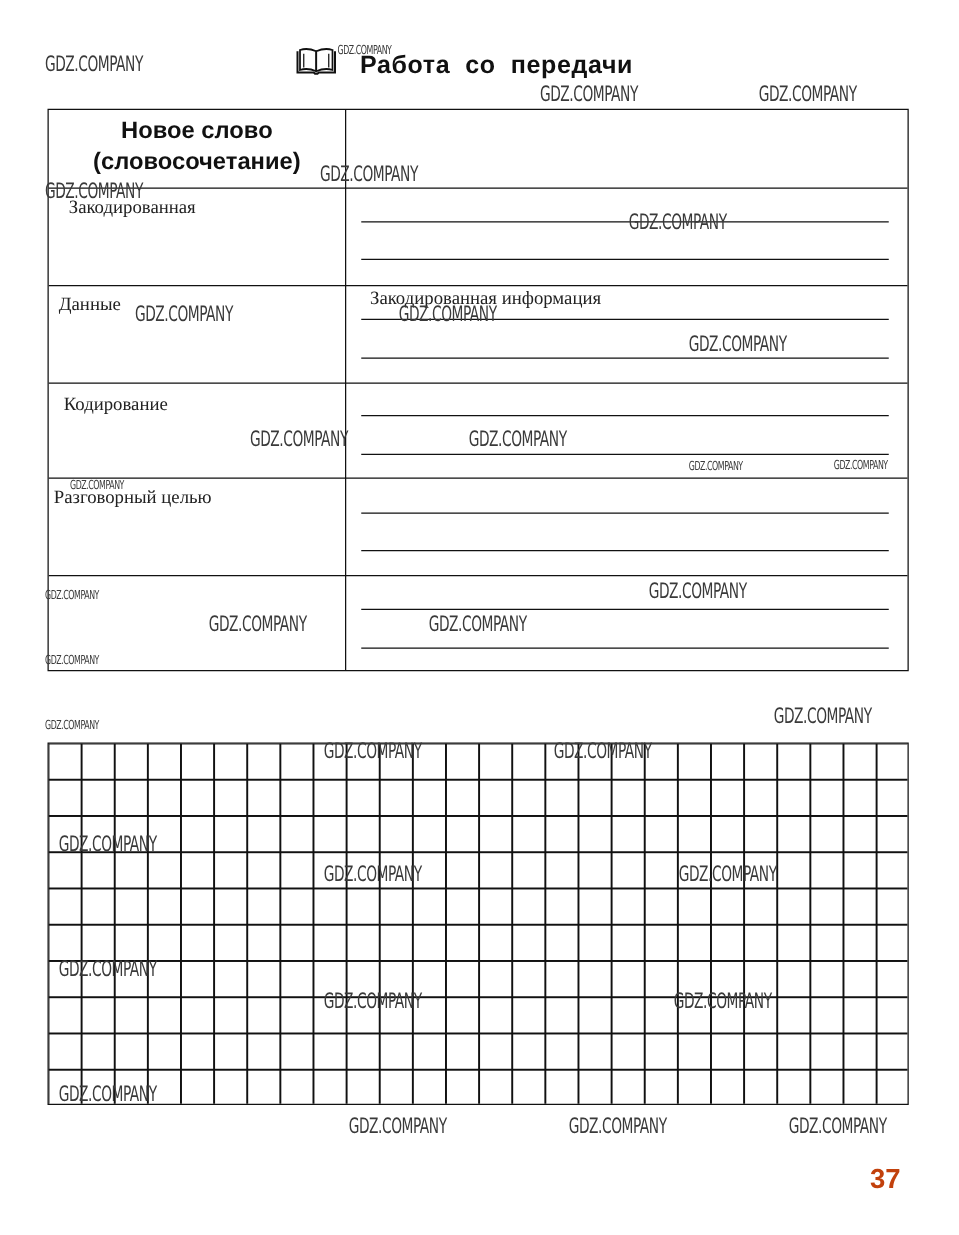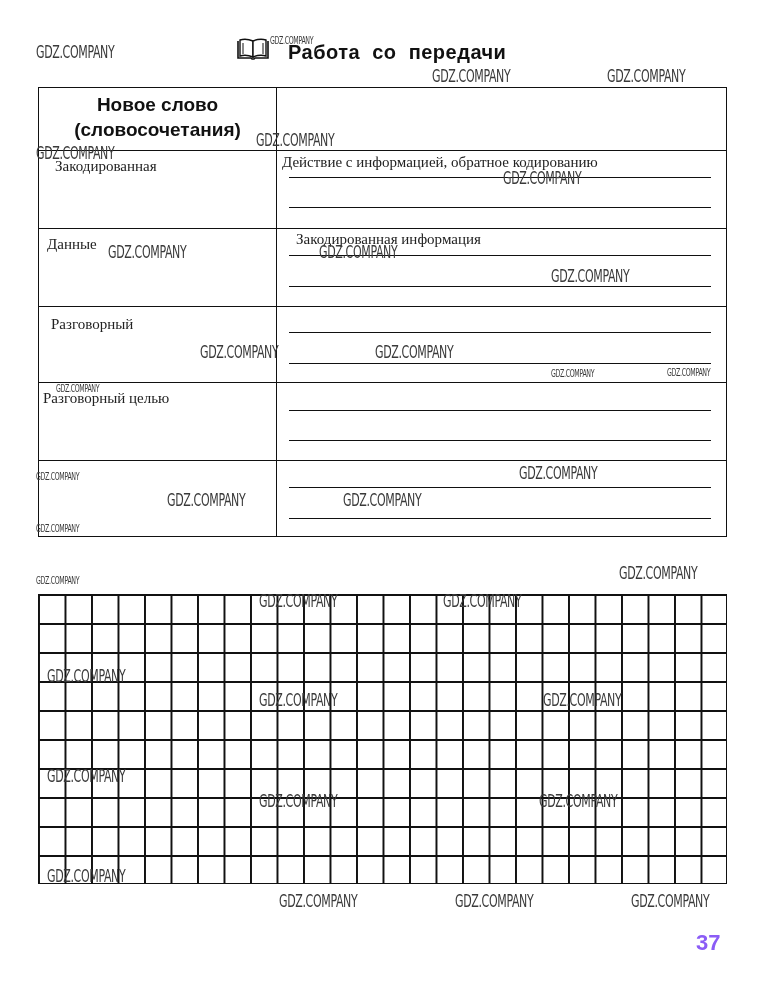--- a/index.html
+++ b/index.html
@@ -55,21 +55,21 @@
       border: 1.5px solid #111; box-sizing: border-box;
       background-image:
         linear-gradient(to right, #111 1.5px, transparent 1.5px),
         linear-gradient(to bottom, #111 1.5px, transparent 1.5px);
       background-size: 26.5px 29px;
       background-position: -1px -1px;
     }
 
     .page-num {
       left: 696px; top: 930px;
-      font-family: "Liberation Sans", sans-serif; font-weight: bold; font-size: 22px; color: #8b5cf6;
+      font-family: "Liberation Sans", sans-serif; font-weight: bold; font-size: 22px; color: #c2410c;
     }
   </style>
 </head>
 <body>
 
 <div class="wm" style="left:36px;top:44px;">GDZ.COMPANY</div>
 <div class="wm sm" style="left:270px;top:36px;">GDZ.COMPANY</div>
 <div class="wm" style="left:432px;top:68px;">GDZ.COMPANY</div>
 <div class="wm" style="left:607px;top:68px;">GDZ.COMPANY</div>
 
@@ -87,34 +87,33 @@
 <div class="abs tbl">
   <div class="vline"></div>
   <div class="hline" style="top:62px;"></div>
   <div class="hline" style="top:140px;"></div>
   <div class="hline" style="top:218px;"></div>
   <div class="hline" style="top:294px;"></div>
   <div class="hline" style="top:372px;"></div>
 
   <div class="hdr-left">
     <div>Новое слово</div>
-    <div>(словосочетания)</div>
+    <div>(словосочетание)</div>
   </div>
 
   <div class="term" style="left:16px;top:70px;">Закодированная</div>
-  <div class="def" style="top:64px;">Действие с информацией, обратное кодированию</div>
   <div class="wline" style="top:89px;"></div>
   <div class="wline" style="top:119px;"></div>
 
   <div class="term" style="left:8px;top:148px;">Данные</div>
   <div class="def" style="top:141px;margin-left:14px;">Закодированная информация</div>
   <div class="wline" style="top:167px;"></div>
   <div class="wline" style="top:198px;"></div>
 
-  <div class="term" style="left:12px;top:228px;">Разговорный</div>
+  <div class="term" style="left:12px;top:228px;">Кодирование</div>
   <div class="wline" style="top:244px;"></div>
   <div class="wline" style="top:275px;"></div>
 
   <div class="term" style="left:4px;top:302px;">Разговорный целью</div>
   <div class="wline" style="top:322px;"></div>
   <div class="wline" style="top:352px;"></div>
 
   <div class="wline" style="top:399px;"></div>
   <div class="wline" style="top:430px;"></div>
 </div>

